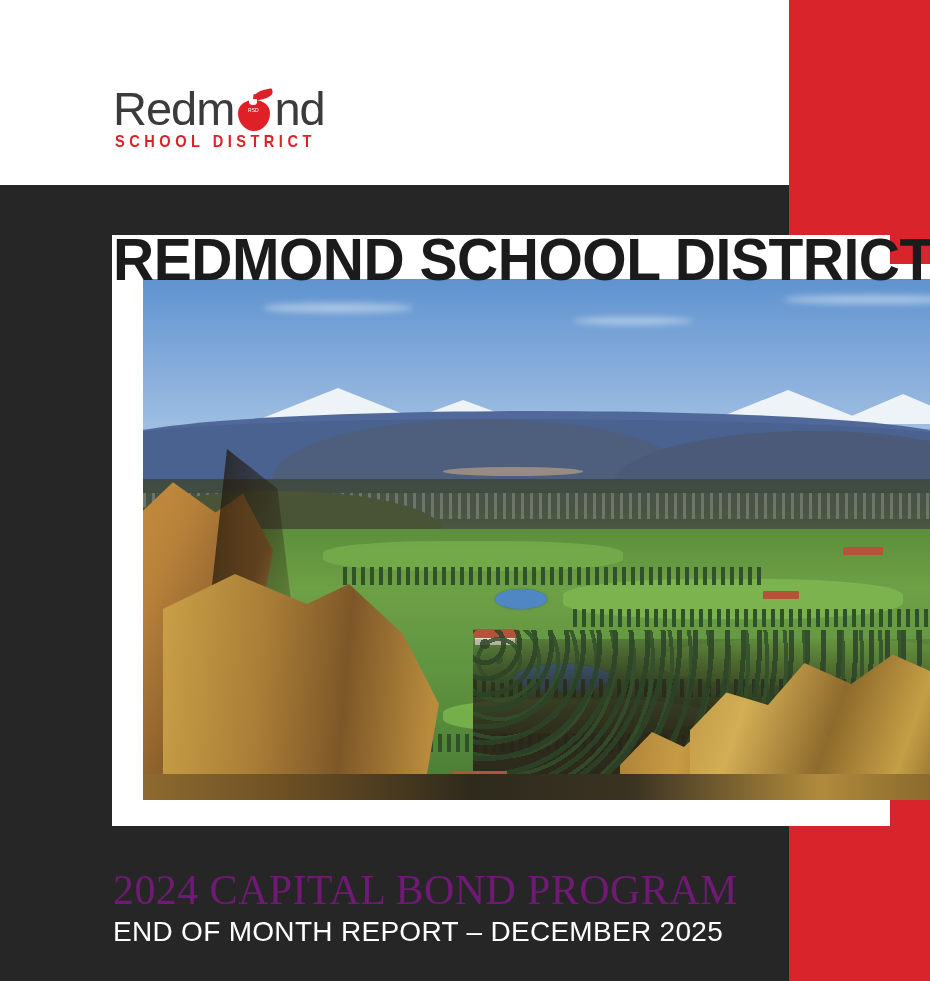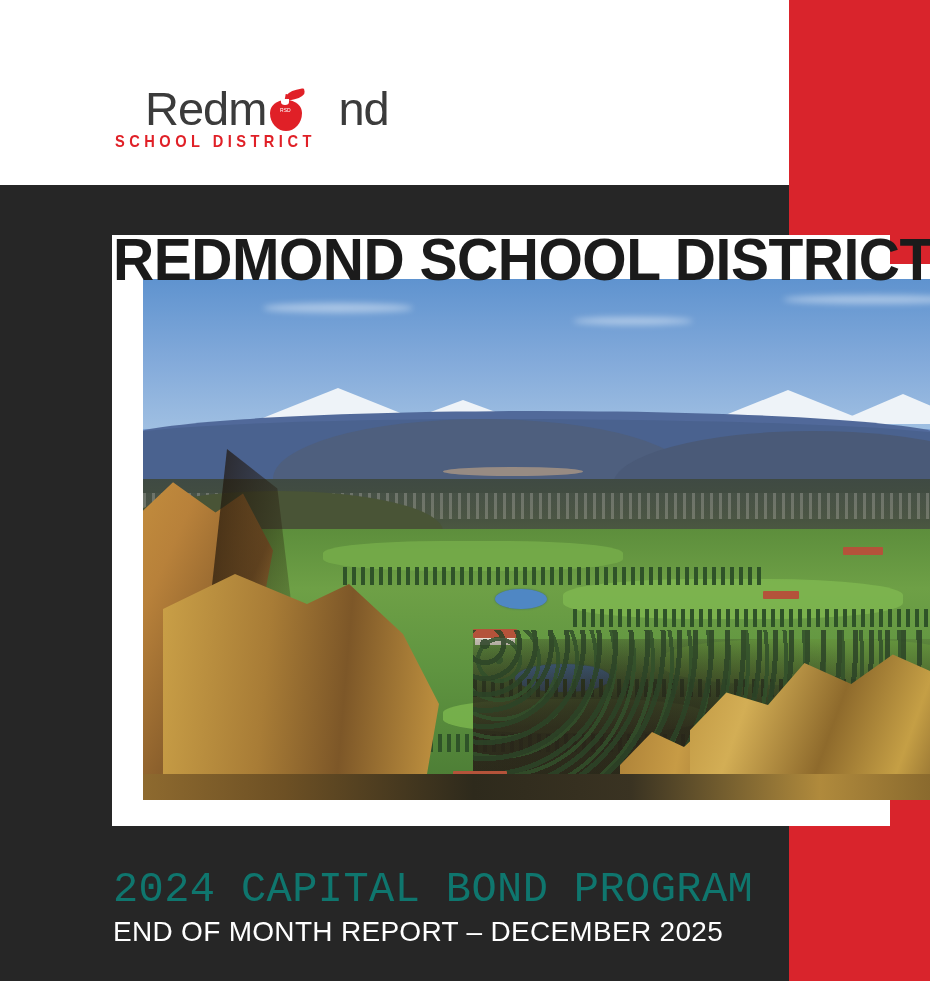--- a/index.html
+++ b/index.html
@@ -72,21 +72,20 @@
     color: #3b3b3b;
     letter-spacing: -1px;
     line-height: 50px;
     height: 50px;
     white-space: nowrap;
   }
   .logo-word .pre,
   .logo-word .post {
     display: inline-block;
     vertical-align: baseline;
-    margin-left: 32px;
   }
   .apple-slot {
     position: relative;
     display: inline-block;
     width: 40px;
     height: 46px;
     vertical-align: -9px;
   }
   .apple-body {
     position: absolute;
@@ -417,24 +416,24 @@
     white-space: nowrap;
     transform: scaleX(0.95);
     transform-origin: left top;
   }
 
   
   .prog-title {
     position: absolute;
     left: 113px;
     top: 866px;
-    font-family: Liberation Mono, monospace;
+    font-family: Liberation Serif, serif;
     font-size: 42px;
     font-weight: 300;
-    color: #0f766e;
+    color: #701a75;
     letter-spacing: 0.4px;
     line-height: 48px;
     white-space: nowrap;
   }
   .prog-sub {
     position: absolute;
     left: 113px;
     top: 917px;
     font-family: "Liberation Sans", sans-serif;
     font-size: 28px;

